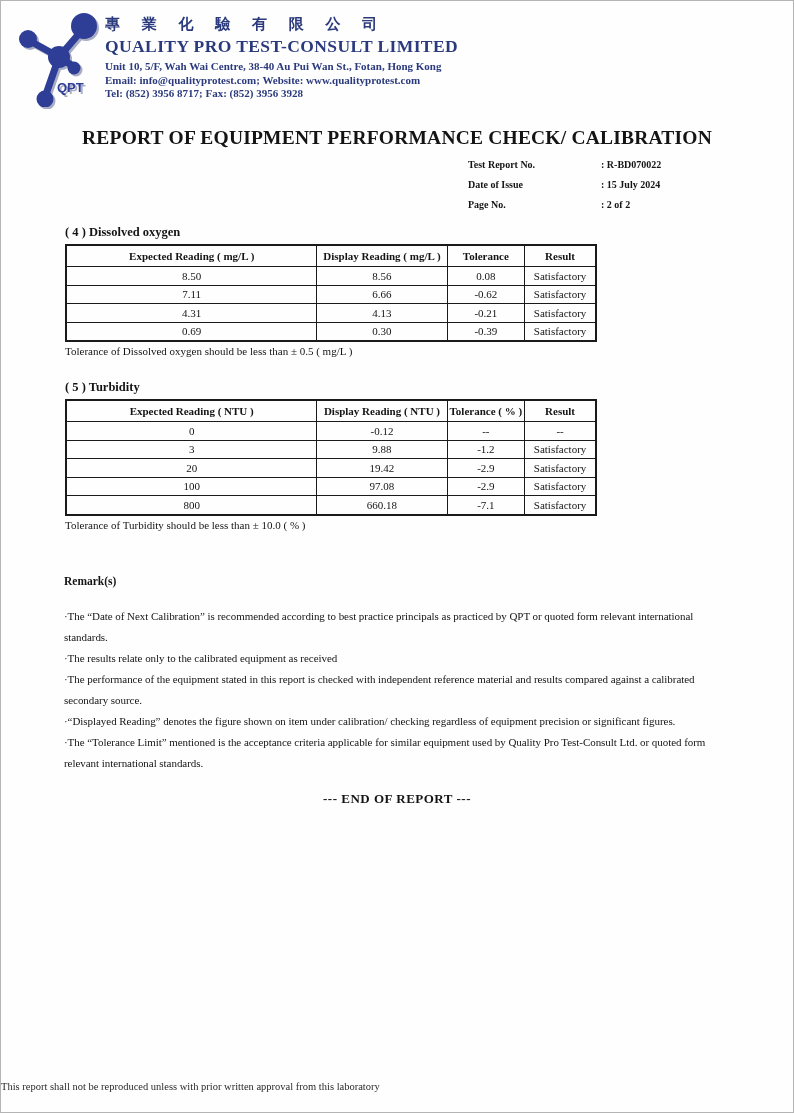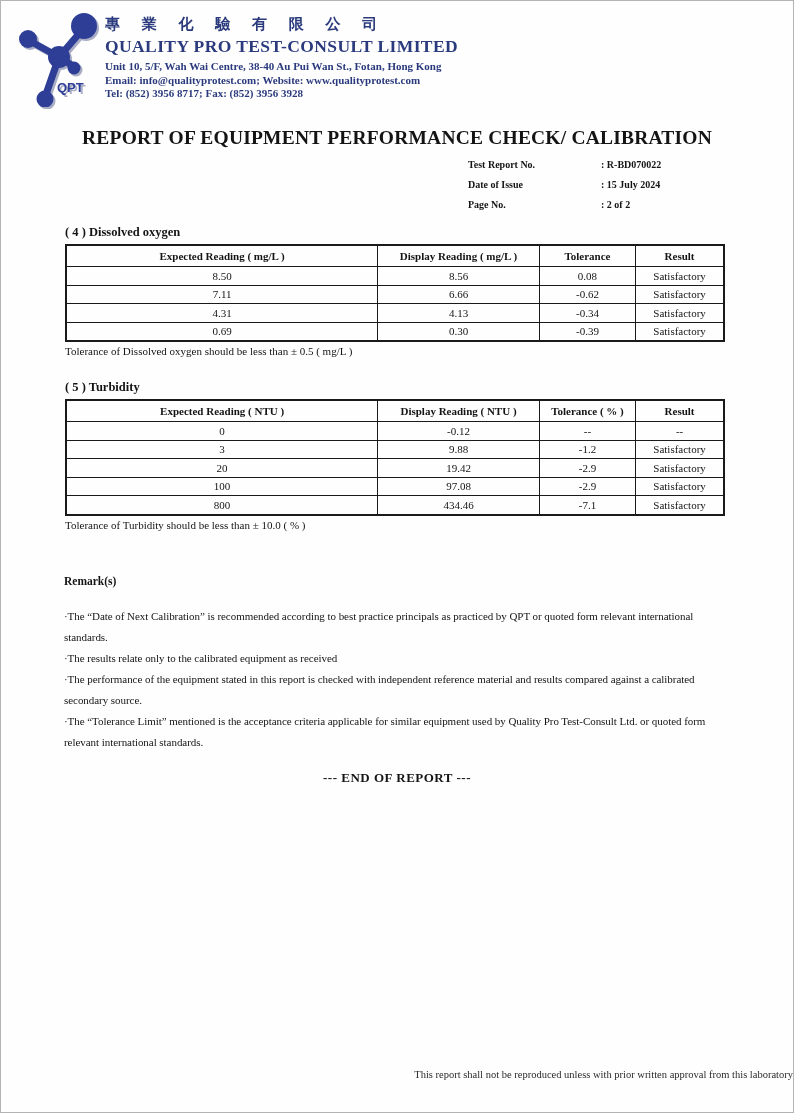--- a/index.html
+++ b/index.html
@@ -38,21 +38,21 @@
   }
   .report-info{margin:6px 0 0 467px;}
   .info-row{display:flex;font-size:10px;font-weight:700;line-height:20px;}
   .info-label{width:133px;}
   .info-value{flex:1;}
   
   .section-4{margin:10px 0 0 64px;width:660px;}
   .section-5{margin:23px 0 0 64px;width:660px;}
   .section-heading{font-size:12.5px;font-weight:700;margin-bottom:4px;}
   table.data-table{
-    width:660px;border-collapse:collapse;
+    width:532px;border-collapse:collapse;
     border:2px solid #1a1a1a;
     table-layout:fixed;
   }
   table.data-table th,table.data-table td{
     border:1px solid #1a1a1a;
     text-align:center;vertical-align:middle;
     padding:0;overflow:hidden;
   }
   table.data-table th{font-size:11px;font-weight:700;height:20px;}
   table.data-table td{font-size:11px;font-weight:400;height:17.5px;}
@@ -64,22 +64,22 @@
   
   .remarks{margin:44px 0 0 63px;width:670px;}
   .remarks-heading{font-size:11.5px;font-weight:700;margin-bottom:19px;}
   .remark-item{font-size:11px;line-height:21px;letter-spacing:-0.05px;}
   
   .end-of-report{
     margin-top:17px;text-align:center;
     font-size:13px;font-weight:600;letter-spacing:0.5px;
   }
   .page-footer{
-    position:absolute;left:0;bottom:32px;width:100%;
-    text-align:right;font-size:10.5px;color:#2a2a2a;
+    position:absolute;left:0;bottom:20px;width:100%;
+    text-align:left;font-size:10.5px;color:#2a2a2a;
   }
 </style>
 </head>
 <body>
 
 <div class="page">
 
   <div class="header">
     <div class="logo">
       <svg width="92" height="100" viewBox="0 0 92 100">
@@ -145,21 +145,21 @@
           </tr>
           <tr>
             <td class="col0">7.11</td>
             <td class="col1">6.66</td>
             <td class="col2">-0.62</td>
             <td class="col3">Satisfactory</td>
           </tr>
           <tr>
             <td class="col0">4.31</td>
             <td class="col1">4.13</td>
-            <td class="col2">-0.34</td>
+            <td class="col2">-0.21</td>
             <td class="col3">Satisfactory</td>
           </tr>
           <tr>
             <td class="col0">0.69</td>
             <td class="col1">0.30</td>
             <td class="col2">-0.39</td>
             <td class="col3">Satisfactory</td>
           </tr>
         </tbody>
     </table>
@@ -197,35 +197,36 @@
             <td class="col3">Satisfactory</td>
           </tr>
           <tr>
             <td class="col0">100</td>
             <td class="col1">97.08</td>
             <td class="col2">-2.9</td>
             <td class="col3">Satisfactory</td>
           </tr>
           <tr>
             <td class="col0">800</td>
-            <td class="col1">434.46</td>
+            <td class="col1">660.18</td>
             <td class="col2">-7.1</td>
             <td class="col3">Satisfactory</td>
           </tr>
         </tbody>
     </table>
     <div class="table-note">Tolerance of Turbidity should be less than ± 10.0 ( % )</div>
   </div>
 
   <div class="remarks">
     <div class="remarks-heading">Remark(s)</div>
     <div id="remarks-list">
         <div class="remark-item">·The “Date of Next Calibration” is recommended according to best practice principals as practiced by QPT or quoted form relevant international standards.</div>
         <div class="remark-item">·The results relate only to the calibrated equipment as received</div>
         <div class="remark-item">·The performance of the equipment stated in this report is checked with independent reference material and results compared against a calibrated secondary source.</div>
+        <div class="remark-item">·“Displayed Reading” denotes the figure shown on item under calibration/ checking regardless of equipment precision or significant figures.</div>
         <div class="remark-item">·The “Tolerance Limit” mentioned is the acceptance criteria applicable for similar equipment used by Quality Pro Test-Consult Ltd. or quoted form relevant international standards.</div>
       </div>
   </div>
 
   <div class="end-of-report">--- END OF REPORT ---</div>
 
   <div class="page-footer">This report shall not be reproduced unless with prior written approval from this laboratory</div>
 
 </div>
 

